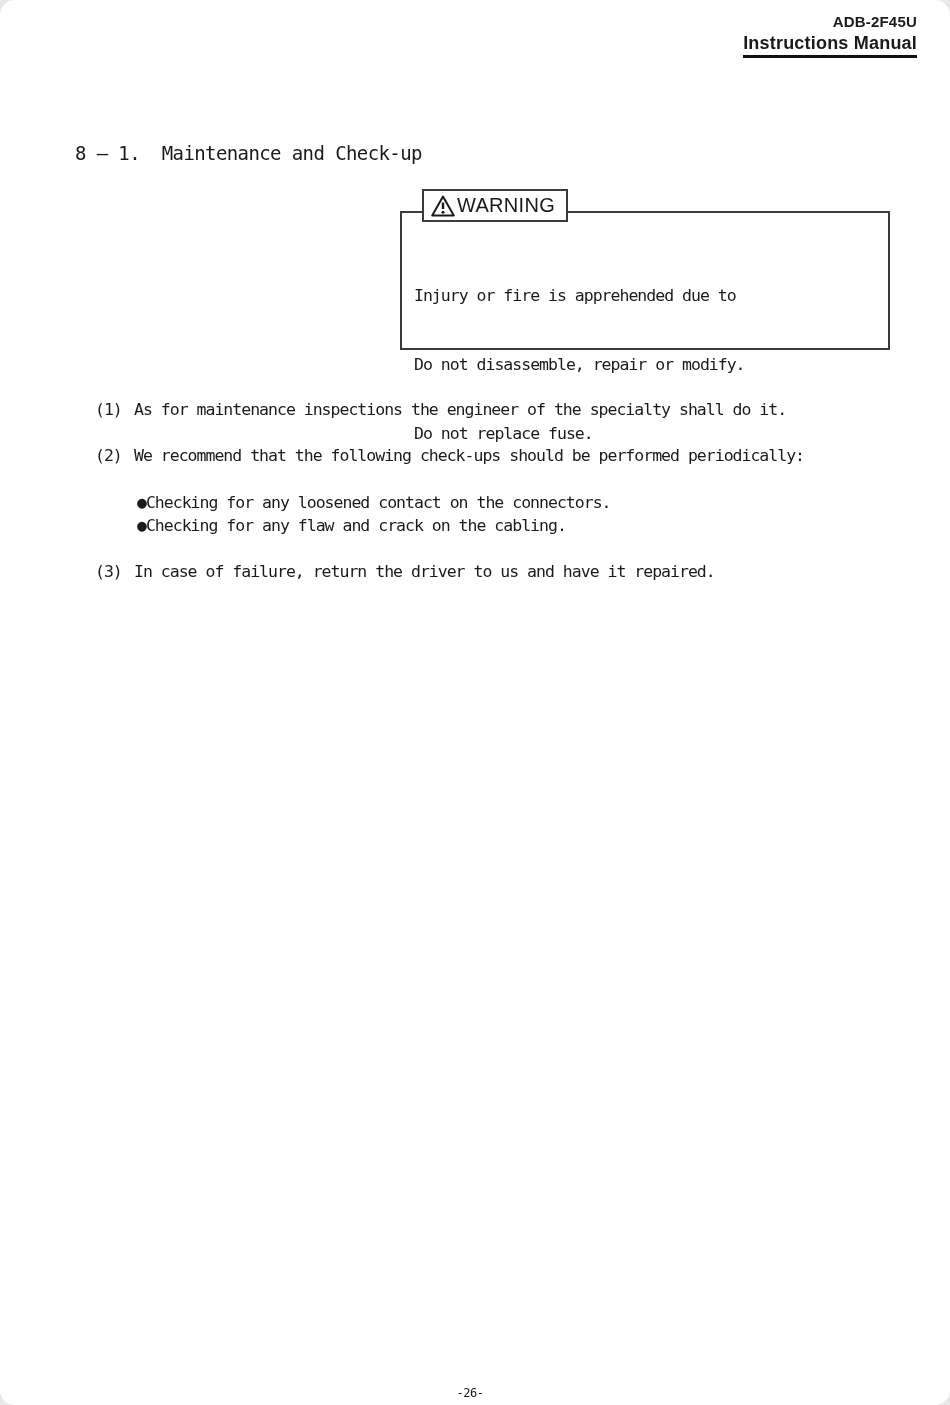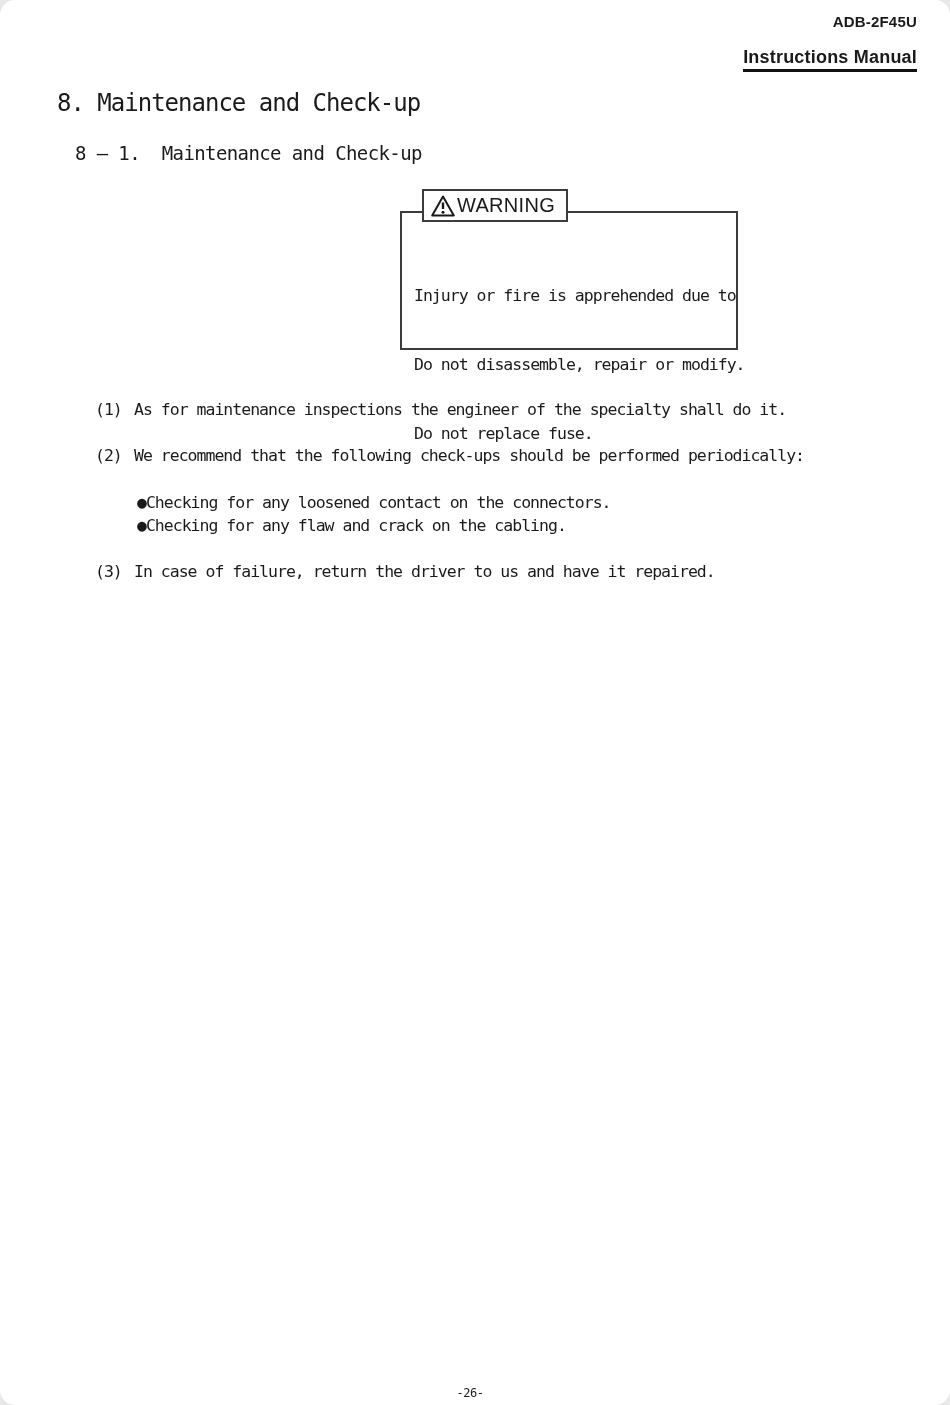--- a/index.html
+++ b/index.html
@@ -20,21 +20,21 @@
     position: absolute;
     top: 13px;
     right: 33px;
     text-align: right;
     font-family: "Liberation Sans", sans-serif;
     font-weight: bold;
   }
   .model-number { font-size: 15px; letter-spacing: 0.2px; }
   .manual-title {
     display: inline-block;
-    margin-top: 17px;
+    margin-top: 3px;
     font-size: 18px;
     letter-spacing: 0.2px;
     padding-bottom: 1px;
     border-bottom: 3px solid #111111;
   }
   
   .section-title {
     position: absolute;
     left: 57px;
     top: 89px;
@@ -44,21 +44,21 @@
   }
   .subsection-title {
     position: absolute;
     left: 75px;
     top: 142px;
     font-size: 19px;
     letter-spacing: -0.6px;
     white-space: pre;
   }
   
-  .warning-wrap { position: absolute; left: 400px; top: 211px; width: 338px; }
+  .warning-wrap { position: absolute; left: 400px; top: 211px; width: 490px; }
   .warning-box {
     border: 2px solid #3c3c3c;
     height: 139px;
     padding: 25px 10px 2px 12px;
     font-size: 16.5px;
     letter-spacing: -1px;
     line-height: 23px;
     white-space: pre;
   }
   .warning-label {
@@ -108,21 +108,20 @@
 
 <div class="page">
 
   <div class="doc-header">
     <div class="model-number">ADB-2F45U</div>
     <div>
       <span class="manual-title">Instructions Manual</span>
     </div>
   </div>
 
-  <div class="section-title">8. Maintenance and Check-up</div>
   <div class="subsection-title">8 — 1.  Maintenance and Check-up</div>
 
   <div class="warning-wrap">
     <div class="warning-label">
       <svg width="24" height="22" viewBox="0 0 24 22">
         <path d="M12 1.6 L22.8 20.4 L1.2 20.4 Z" fill="none" stroke="#1a1a1a" stroke-width="2" stroke-linejoin="round"></path>
         <line x1="12" y1="7.5" x2="12" y2="14" stroke="#1a1a1a" stroke-width="2.4"></line>
         <circle cx="12" cy="17.2" r="1.5" fill="#1a1a1a"></circle>
       </svg>
       <span>WARNING</span>

